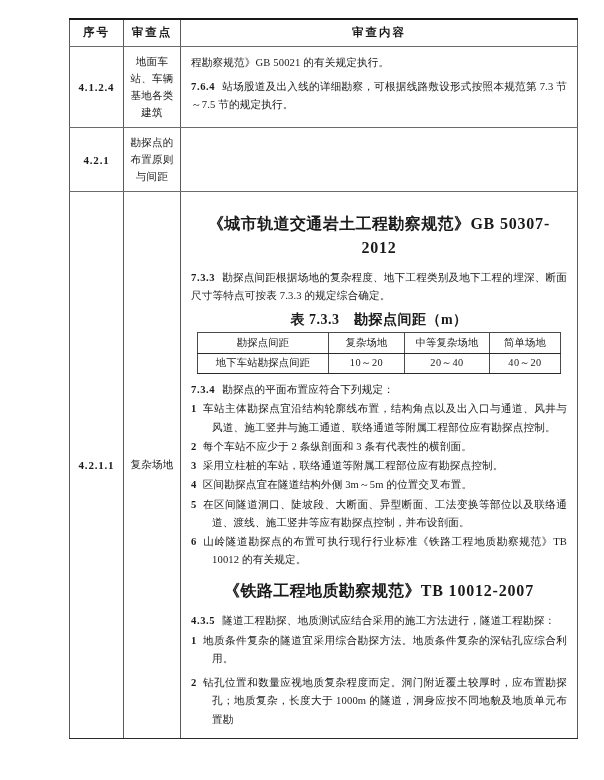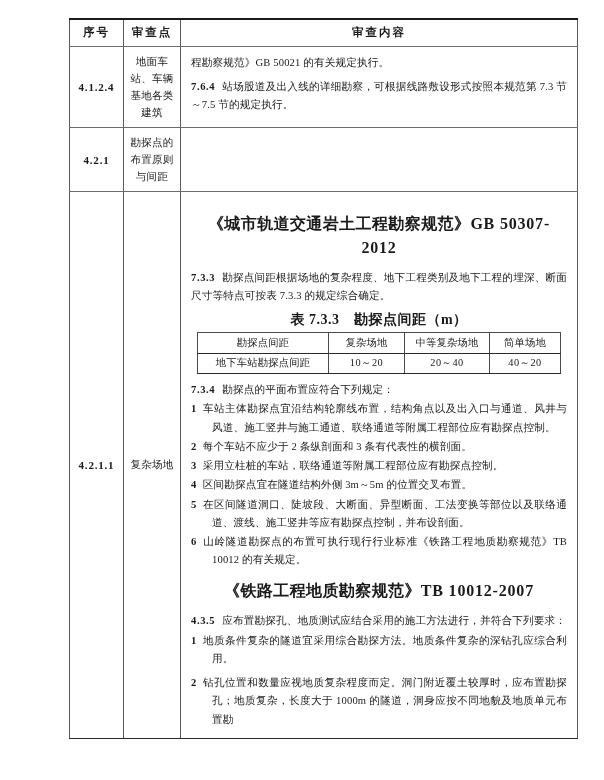--- a/index.html
+++ b/index.html
@@ -241,21 +241,21 @@
           <p class="para item"><span class="hang"><span class="item-no">2</span></span><span>每个车站不应少于 2 条纵剖面和 3 条有代表性的横剖面。</span></p>
           <p class="para item"><span class="hang"><span class="item-no">3</span></span><span>采用立柱桩的车站，联络通道等附属工程部位应有勘探点控制。</span></p>
           <p class="para item"><span class="hang"><span class="item-no">4</span></span><span>区间勘探点宜在隧道结构外侧 3m～5m 的位置交叉布置。</span></p>
           <p class="para item"><span class="hang"><span class="item-no">5</span></span><span>在区间隧道洞口、陡坡段、大断面、异型断面、工法变换等部位以及联络通道、渡线、施工竖井等应有勘探点控制，并布设剖面。</span></p>
           <p class="para item"><span class="hang"><span class="item-no">6</span></span><span>山岭隧道勘探点的布置可执行现行行业标准《铁路工程地质勘察规范》TB 10012 的有关规定。</span></p>
 
           <div class="spacer-sm"></div>
 
           <div class="std-title"><span>《铁路工程地质勘察规范》</span><span class="code">TB 10012-2007</span></div>
 
-          <p class="para"><span class="clause-no">4.3.5</span><span>应布置勘探孔、地质测试应结合采用的施工方法进行，并符合下列要求：</span></p>
+          <p class="para"><span class="clause-no">4.3.5</span><span>隧道工程勘探、地质测试应结合采用的施工方法进行，隧道工程勘探：</span></p>
 
           <p class="para item"><span class="hang"><span class="item-no">1</span></span><span>地质条件复杂的隧道宜采用综合勘探方法。地质条件复杂的深钻孔应综合利用。</span></p>
 
           <div class="spacer-sm"></div>
 
           <p class="para item"><span class="hang"><span class="item-no">2</span></span><span>钻孔位置和数量应视地质复杂程度而定。洞门附近覆土较厚时，应布置勘探孔；地质复杂，长度大于 1000m 的隧道，洞身应按不同地貌及地质单元布置勘</span></p>
 
         </td>
       </tr>
 

